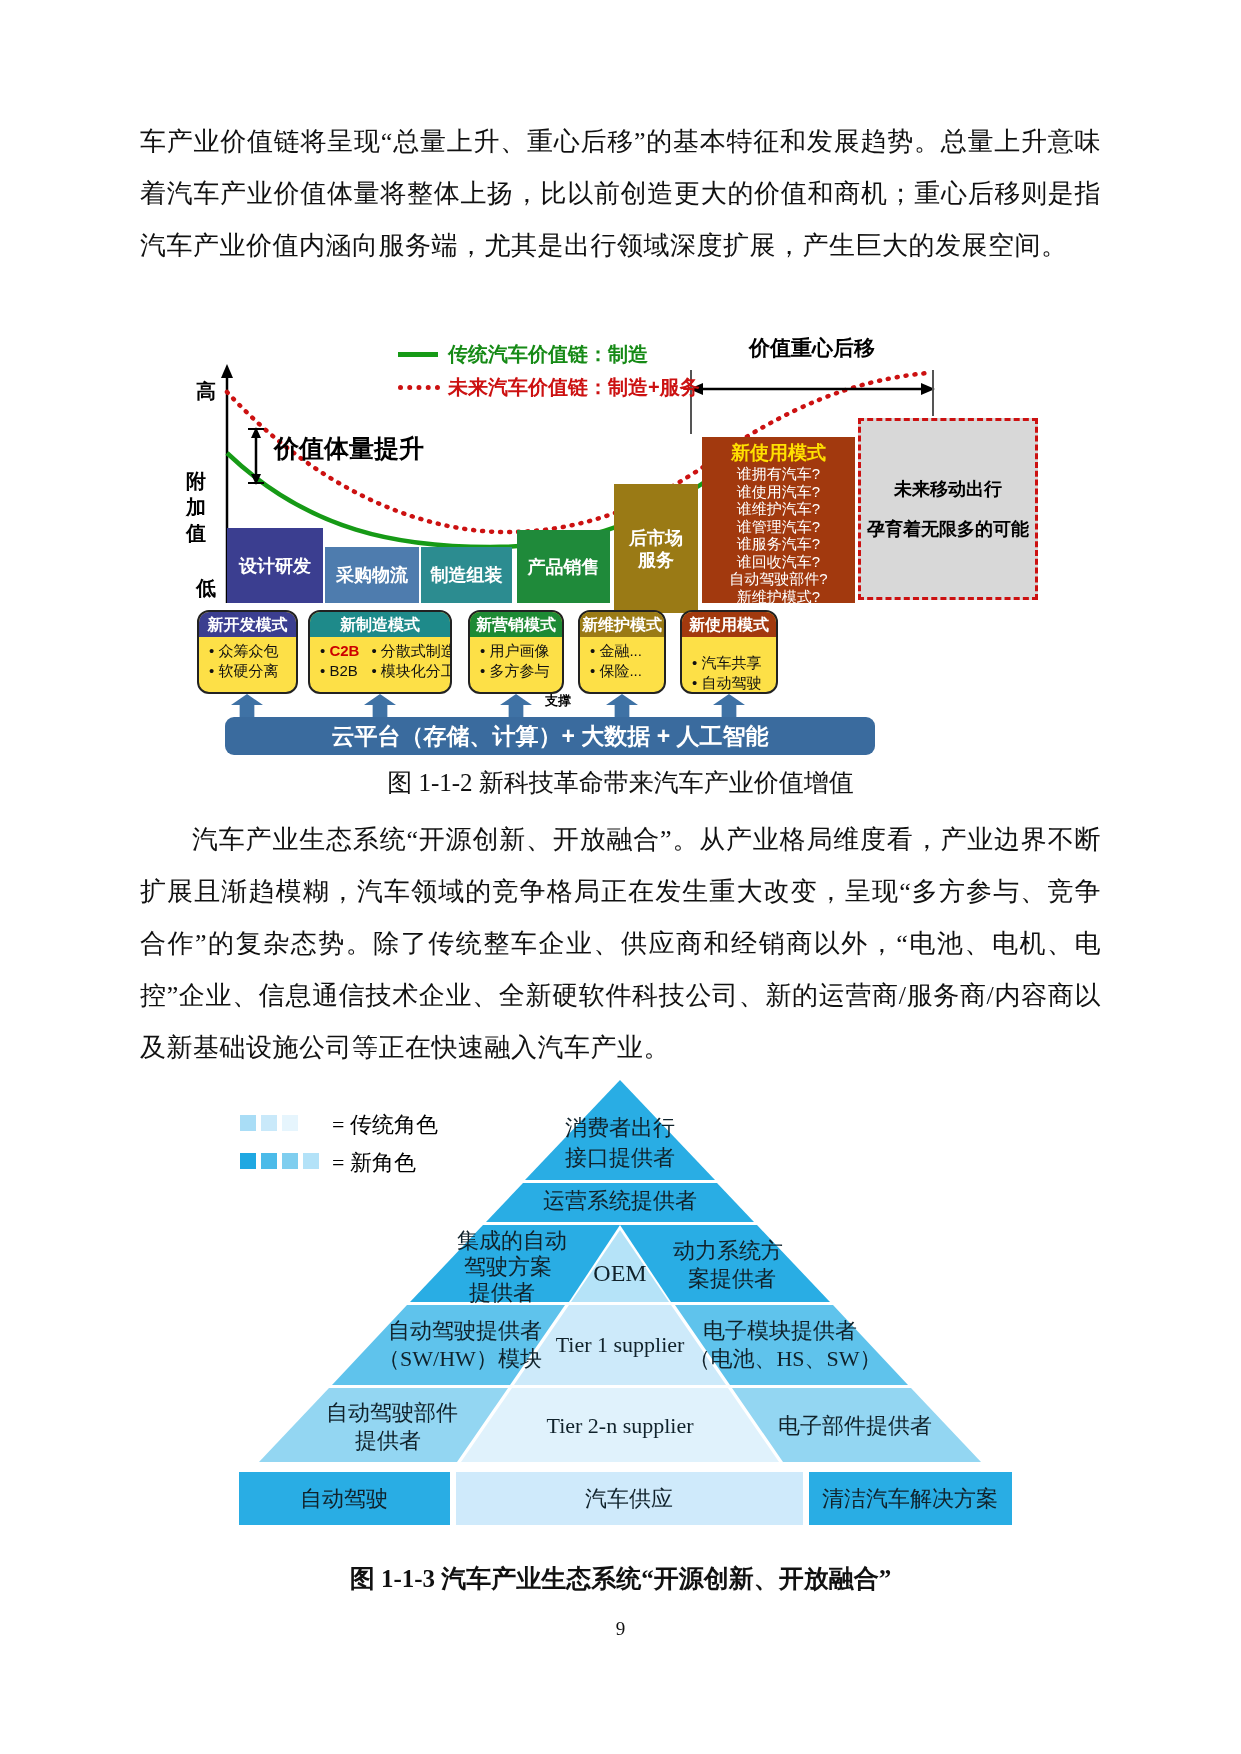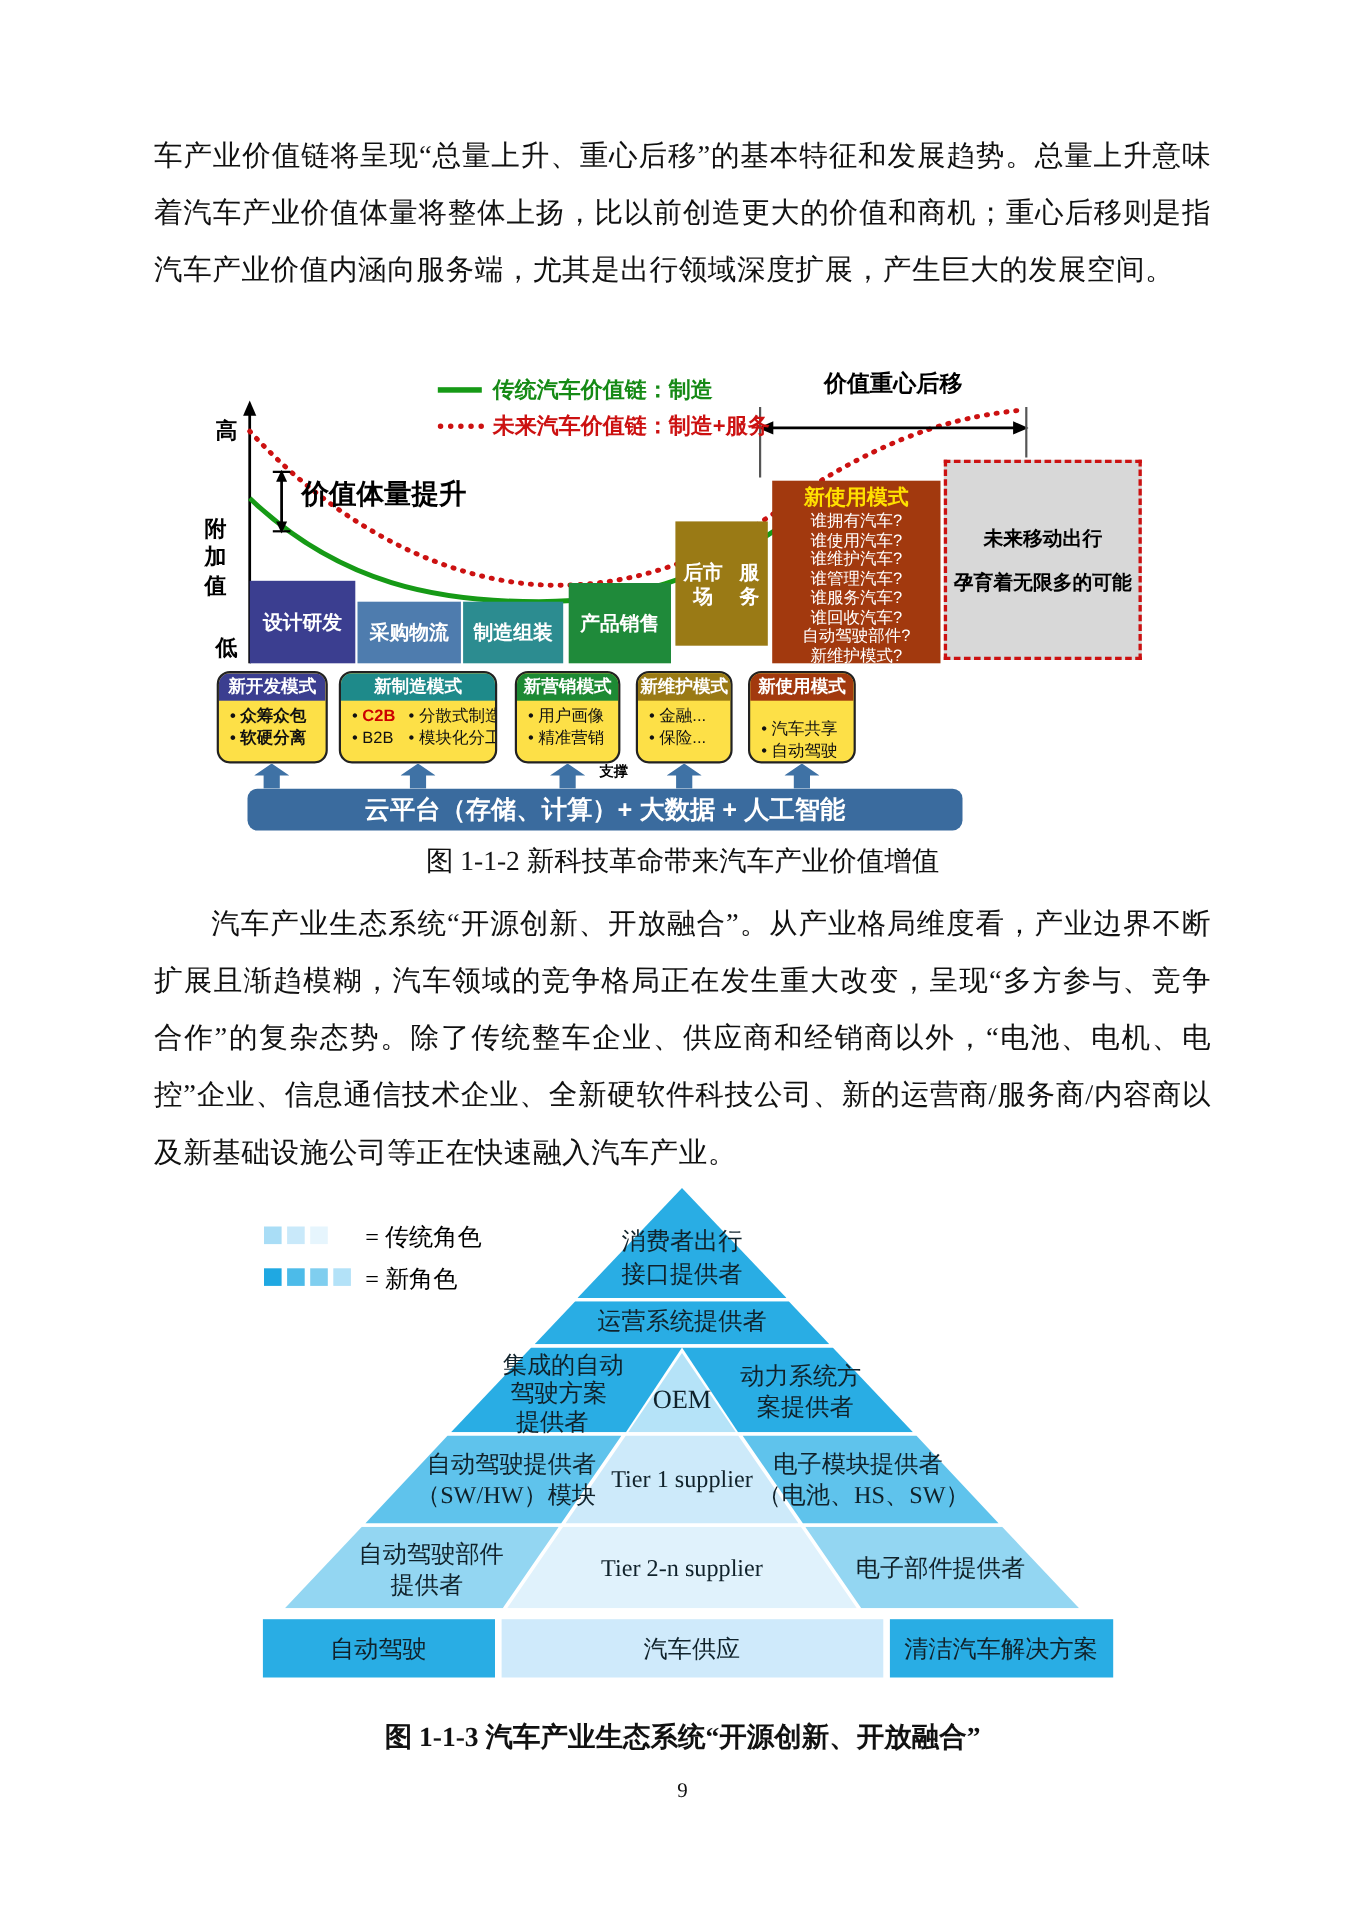--- a/index.html
+++ b/index.html
@@ -87,21 +87,21 @@
     <div class="abs" style="left:228px;top:53px;width:42px;height:0;border-top:5px dotted #cc1111;"></div>
     <div class="abs leg-txt" style="left:278px;top:42px;color:#cc1111;">未来汽车价值链：制造+服务</div>
 
     <div class="abs leg-txt" style="left:104px;top:100px;color:#000;font-size:25px;">价值体量提升</div>
     <div class="abs leg-txt" style="left:521px;top:2px;width:242px;text-align:center;color:#000;font-size:21px;">价值重心后移</div>
 
     <div class="bar" style="left:57px;top:196px;width:96px;height:75px;background:#3b3e90;">设计研发</div>
     <div class="bar" style="left:155px;top:215px;width:94px;height:56px;background:#4e7cae;">采购物流</div>
     <div class="bar" style="left:251px;top:215px;width:91px;height:56px;background:#2c8c90;">制造组装</div>
     <div class="bar" style="left:347px;top:198px;width:93px;height:73px;background:#1f8a3a;">产品销售</div>
-    <div class="bar" style="left:444px;top:142px;width:84px;height:113px;background:#9a7a15;flex-direction:row;">
+    <div class="bar" style="left:444px;top:152px;width:84px;height:129px;background:#9a7a15;flex-direction:column;">
       <div>后市场</div>
       <div>服务</div>
     </div>
 
     <div class="usage" style="left:532px;top:105px;width:153px;height:166px;background:#a2390e;">
       <div class="t">新使用模式</div>
       <div class="q">谁拥有汽车?</div>
       <div class="q">谁使用汽车?</div>
       <div class="q">谁维护汽车?</div>
       <div class="q">谁管理汽车?</div>
@@ -111,21 +111,21 @@
       <div class="q">新维护模式?</div>
     </div>
 
     <div class="future" style="left:688px;top:86px;width:180px;height:182px;">
       <div>未来移动出行</div>
       <div>孕育着无限多的可能</div>
     </div>
 
     <div class="mbox" style="left:27px;width:101px;top:278px;">
       <div class="hd" style="background:#3b3e90;">新开发模式</div>
-      <div style="padding-top:4px;font-weight:bold;">
+      <div style="padding-top:4px;">
         <div class="it">众筹众包</div>
         <div class="it">软硬分离</div>
       </div>
     </div>
     <div class="mbox" style="left:138px;width:144px;top:278px;">
       <div class="hd" style="background:#1e8a8a;">新制造模式</div>
       <div class="cols">
         <div>
           <div class="it"><span class="red">C2B</span></div>
           <div class="it"><span>B2B</span></div>
@@ -133,21 +133,21 @@
         <div>
           <div class="it">分散式制造</div>
           <div class="it">模块化分工</div>
         </div>
       </div>
     </div>
     <div class="mbox" style="left:298px;width:96px;top:278px;">
       <div class="hd" style="background:#1d8a34;">新营销模式</div>
       <div style="padding-top:4px;">
         <div class="it">用户画像</div>
-        <div class="it">精准营销</div>
+        <div class="it">多方参与</div>
       </div>
     </div>
     <div class="mbox" style="left:408px;width:88px;top:278px;">
       <div class="hd" style="background:#9a7a15;">新维护模式</div>
       <div style="padding-top:4px;">
         <div class="it">金融...</div>
         <div class="it">保险...</div>
       </div>
     </div>
     <div class="mbox" style="left:510px;width:98px;top:278px;">

